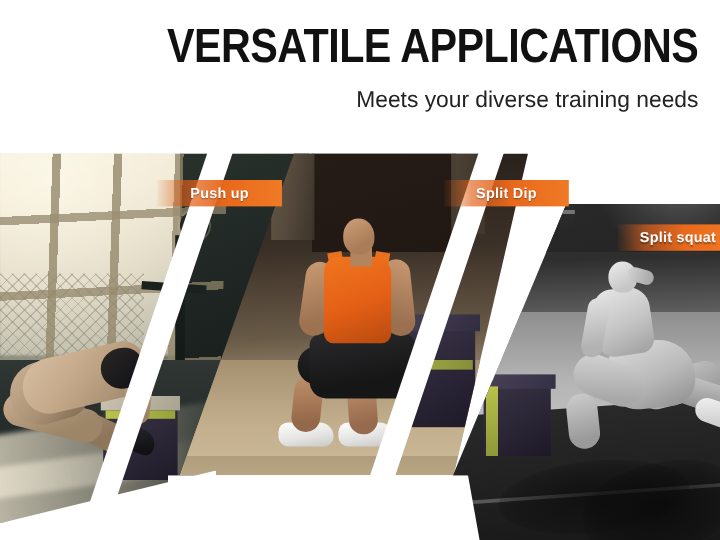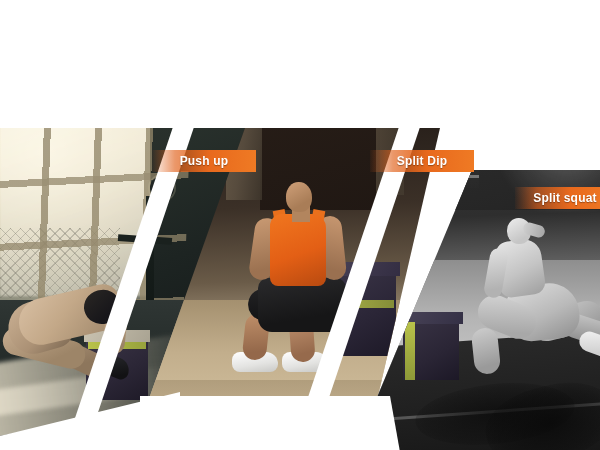--- a/index.html
+++ b/index.html
@@ -632,21 +632,21 @@
     padding: 0 12px;
     color: #ffffff;
     font-family: "Liberation Sans", sans-serif;
     font-weight: 700;
     font-size: 12px;
     letter-spacing: 0.2px;
     white-space: nowrap;
     text-shadow: 0 1px 1px rgba(0,0,0,0.35);
   }
   .ribbon-push {
-    left: 152px; top: 150px;
+    left: 131px; top: 150px;
     width: 104px;
     background: linear-gradient(90deg, rgba(214,86,22,0.05) 0%, rgba(224,96,26,0.65) 22%, #e8691d 55%, #ef7a24 100%);
   }
   .ribbon-tricep {
     left: 370px; top: 150px;
     width: 104px;
     background: linear-gradient(90deg, rgba(214,86,22,0.05) 0%, rgba(224,96,26,0.65) 22%, #e8691d 55%, #ef7a24 100%);
   }
   .ribbon-split {
     left: 515px; top: 187px;
@@ -741,18 +741,22 @@
 
     <div class="sep sep-1"></div>
     <div class="sep sep-2"></div>
   </div>
 
   <div class="cover cover-top"></div>
   <div class="cover cover-top-right"></div>
   <div class="cover cover-bottom-left"></div>
   <div class="cover cover-bottom-mid"></div>
 
+  <div class="header">
+    <div class="title">VERSATILE APPLICATIONS</div>
+    <div class="subtitle">Meets your diverse training needs</div>
+  </div>
 
   <div class="ribbon ribbon-push">Push up</div>
   <div class="ribbon ribbon-tricep">Split Dip</div>
   <div class="ribbon ribbon-split">Split squat</div>
 
 </div>
 
 </body></html>

